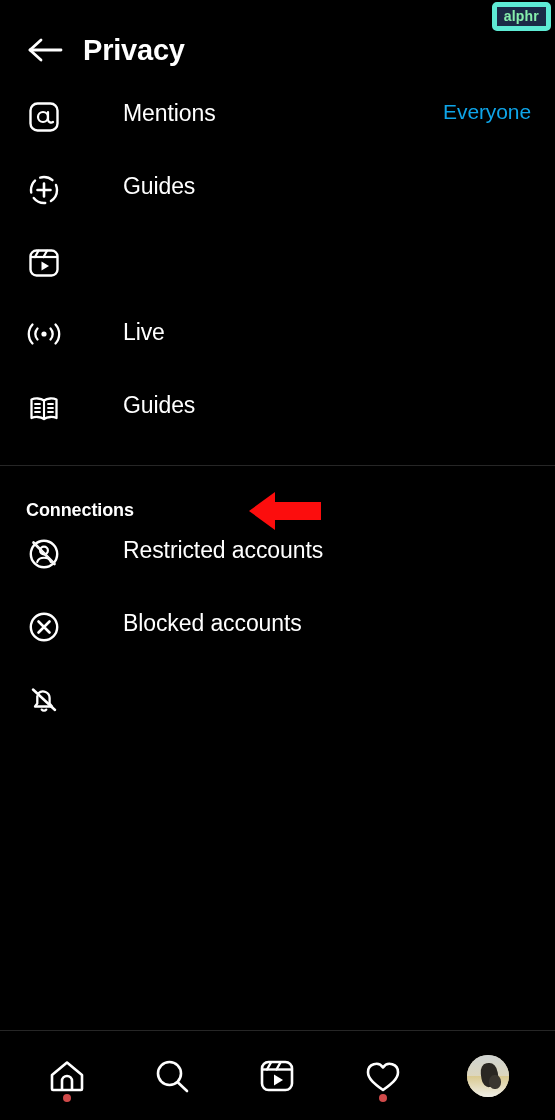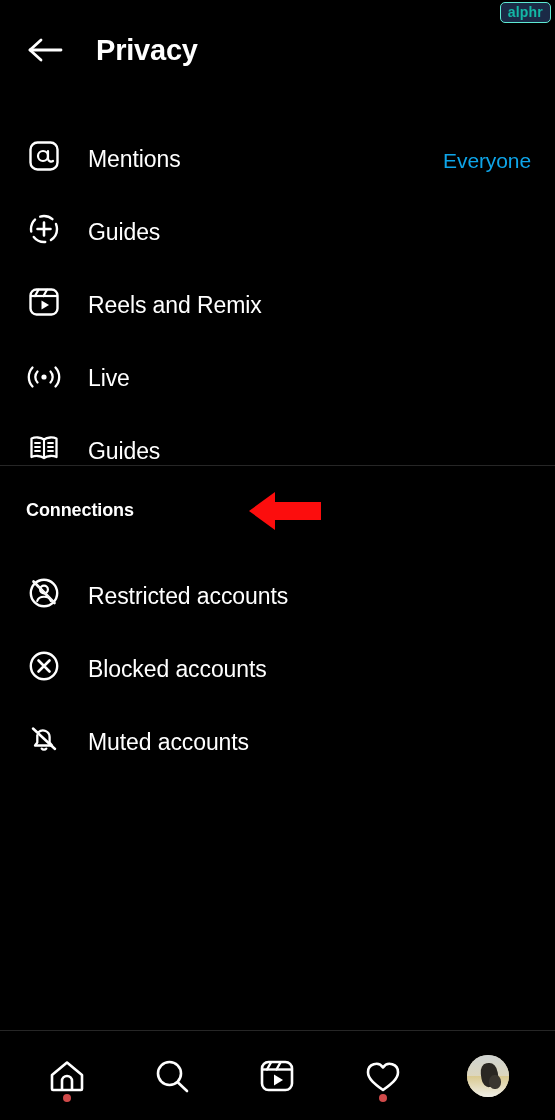--- a/index.html
+++ b/index.html
@@ -16,27 +16,27 @@
     position: relative;
     -webkit-font-smoothing: antialiased;
   }
 
   
   .watermark {
     position: absolute;
     top: 2px;
     right: 4px;
     background: #1b2a46;
-    border: 1px solid #5eead4;
+    border: 5px solid #5eead4;
     border-radius: 5px;
     padding: 2px 7px 3px 7px;
     font-size: 14px;
     font-weight: bold;
     letter-spacing: 0.2px;
-    color: #14b8a6;
+    color: #86efac;
     line-height: 1;
     z-index: 50;
   }
 
   
   .header {
     position: absolute;
     top: 0; left: 0; right: 0;
     height: 100px;
     display: flex;
@@ -47,36 +47,37 @@
     height: 58px;
     margin-left: 16px;
     display: flex;
     align-items: center;
     justify-content: center;
     cursor: pointer;
   }
   .page-title {
     font-size: 29px;
     font-weight: bold;
-    margin-left: 22px;
+    margin-left: 9px;
     letter-spacing: -0.2px;
   }
 
   
   .list {
     position: absolute;
     top: 100px;
     left: 0; right: 0;
   }
   .row {
     height: 73px;
     display: flex;
-    align-items: flex-end;
+    align-items: flex-start;
     position: relative;
     cursor: pointer;
+    gap: 35px;
   }
   .row-icon {
     width: 56px;
     min-width: 56px;
     margin-left: 16px;
     display: flex;
     align-items: center;
     justify-content: center;
   }
   .row-label {
@@ -238,21 +239,20 @@
 
   <div class="row">
     <div class="row-icon">
       <svg width="34" height="34" viewBox="0 0 34 34">
         <rect x="3.5" y="4.5" width="27" height="25" rx="6" stroke="#fff" stroke-width="2.4" fill="none"></rect>
         <path d="M4 11 H30" stroke="#fff" stroke-width="2.2"></path>
         <path d="M11.5 4.8 L8 11 M20 4.8 L16.5 11" stroke="#fff" stroke-width="2.2" stroke-linecap="round"></path>
         <path d="M14.5 15.5 L22 20 L14.5 24.5 Z" fill="#fff"></path>
       </svg>
     </div>
-    <div class="row-label">Reels and Remix</div>
   </div>
 
   <div class="row">
     <div class="row-icon">
       <svg width="36" height="30" viewBox="0 0 36 30">
         <circle cx="18" cy="15" r="2.6" fill="#fff"></circle>
         <path d="M11.5 9.5 a8 8 0 0 0 0 11 M24.5 9.5 a8 8 0 0 1 0 11" stroke="#fff" stroke-width="2.3" fill="none" stroke-linecap="round"></path>
         <path d="M6.5 5.5 a14 14 0 0 0 0 19 M29.5 5.5 a14 14 0 0 1 0 19" stroke="#fff" stroke-width="2.3" fill="none" stroke-linecap="round"></path>
       </svg>
     </div>
@@ -301,21 +301,20 @@
 
   <div class="row">
     <div class="row-icon">
       <svg width="34" height="34" viewBox="0 0 34 34">
         <path d="M9 23.5 h16 l-2.4 -3 V15 a6.6 6.6 0 0 0 -11.2 -4.7" stroke="#fff" stroke-width="2.3" fill="none" stroke-linejoin="round" stroke-linecap="round"></path>
         <path d="M10.3 13.2 V20.5 L8 23.5" stroke="#fff" stroke-width="2.3" fill="none" stroke-linejoin="round" stroke-linecap="round"></path>
         <path d="M14.6 26.5 a2.9 2.6 0 0 0 4.8 0" stroke="#fff" stroke-width="2.1" fill="none" stroke-linecap="round"></path>
         <path d="M6 6.5 L28 27" stroke="#fff" stroke-width="2.5" stroke-linecap="round"></path>
       </svg>
     </div>
-    <div class="row-label">Muted accounts</div>
   </div>
 
 </div>
 
 <svg class="callout-arrow" viewBox="0 0 74 44">
   <path d="M1 22 L27 3 L27 13 L73 13 L73 31 L27 31 L27 41 Z" fill="#fc0d0d"></path>
 </svg>
 
 <div class="bottom-nav-divider"></div>
 <div class="bottom-nav">

